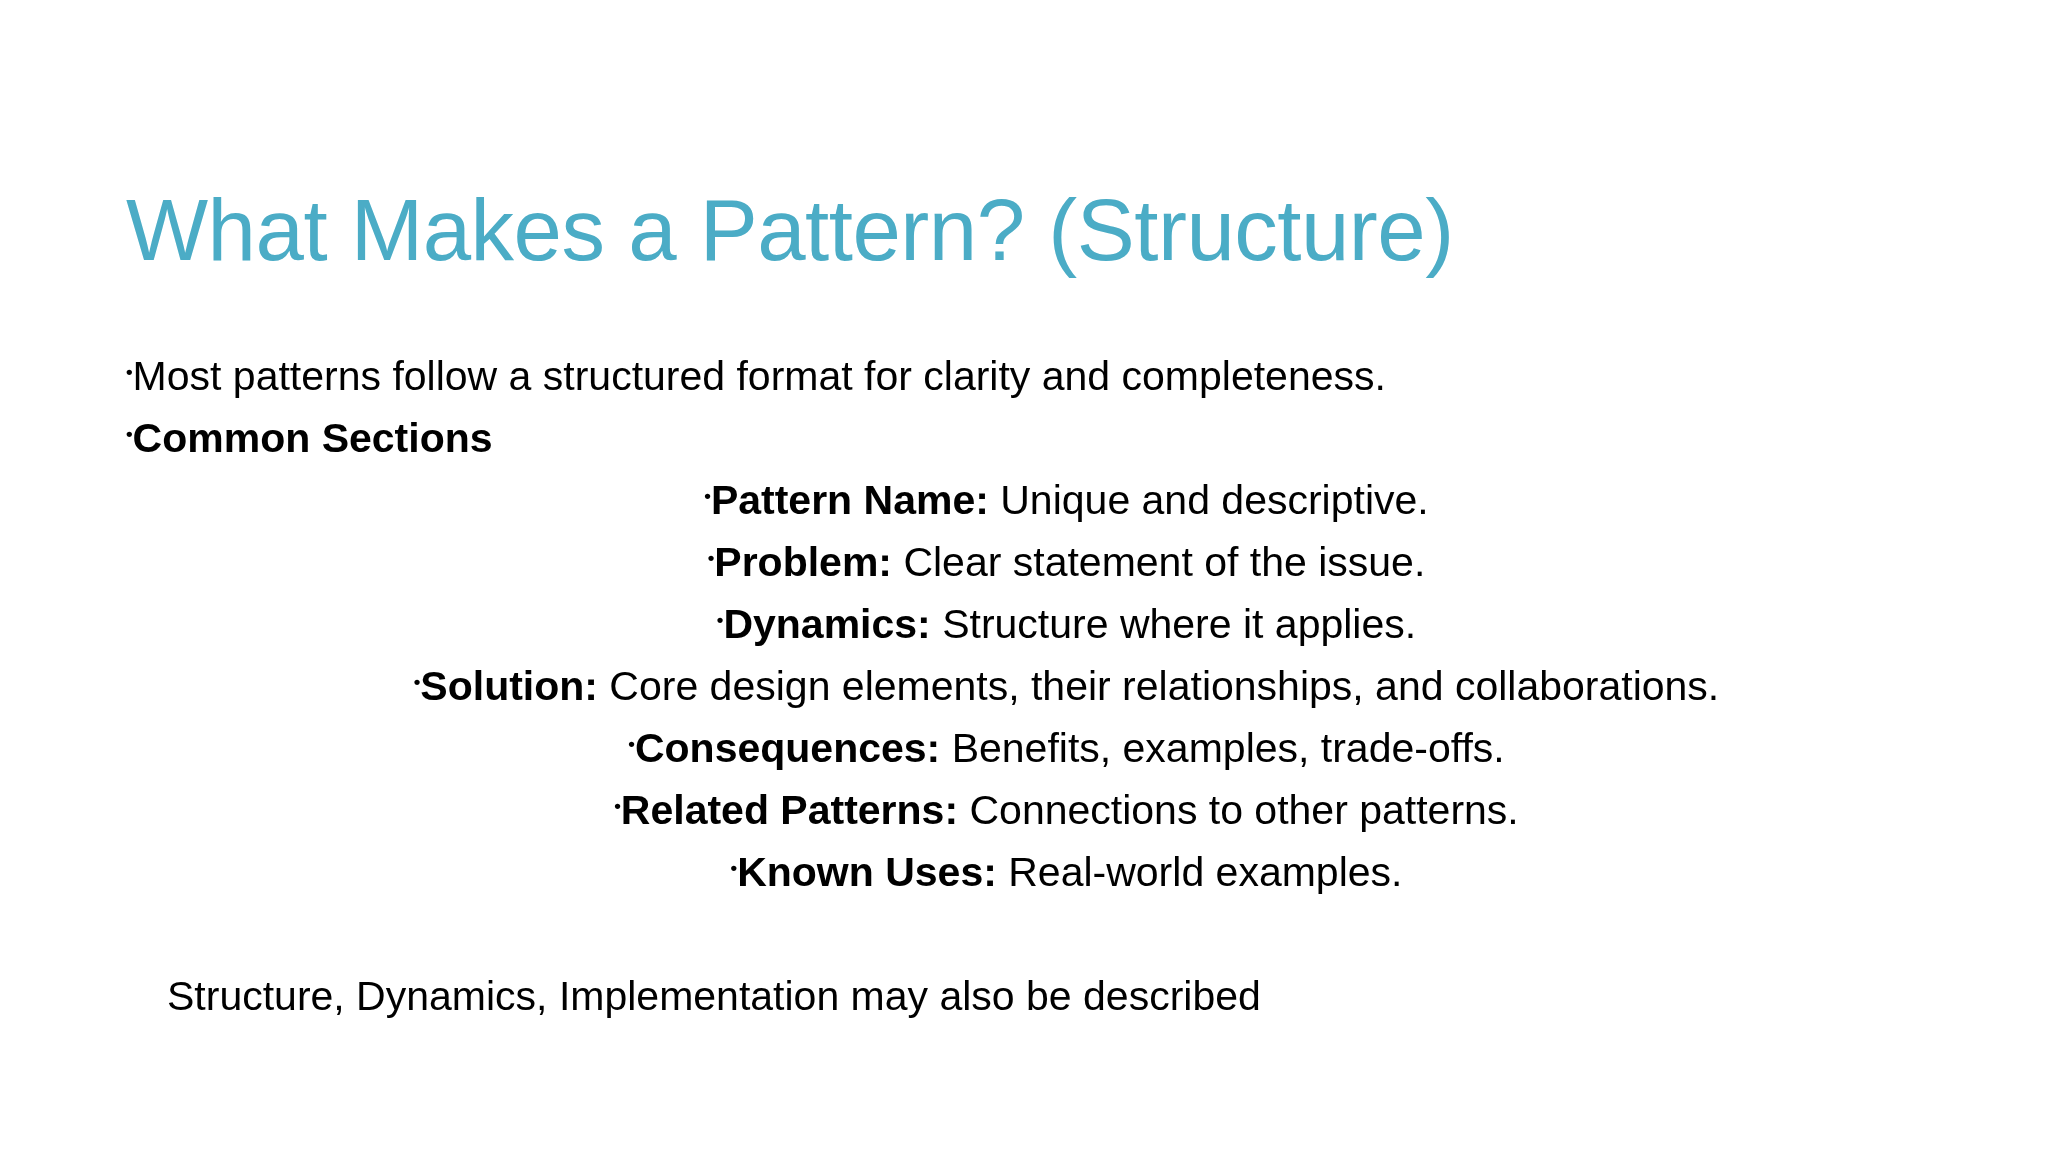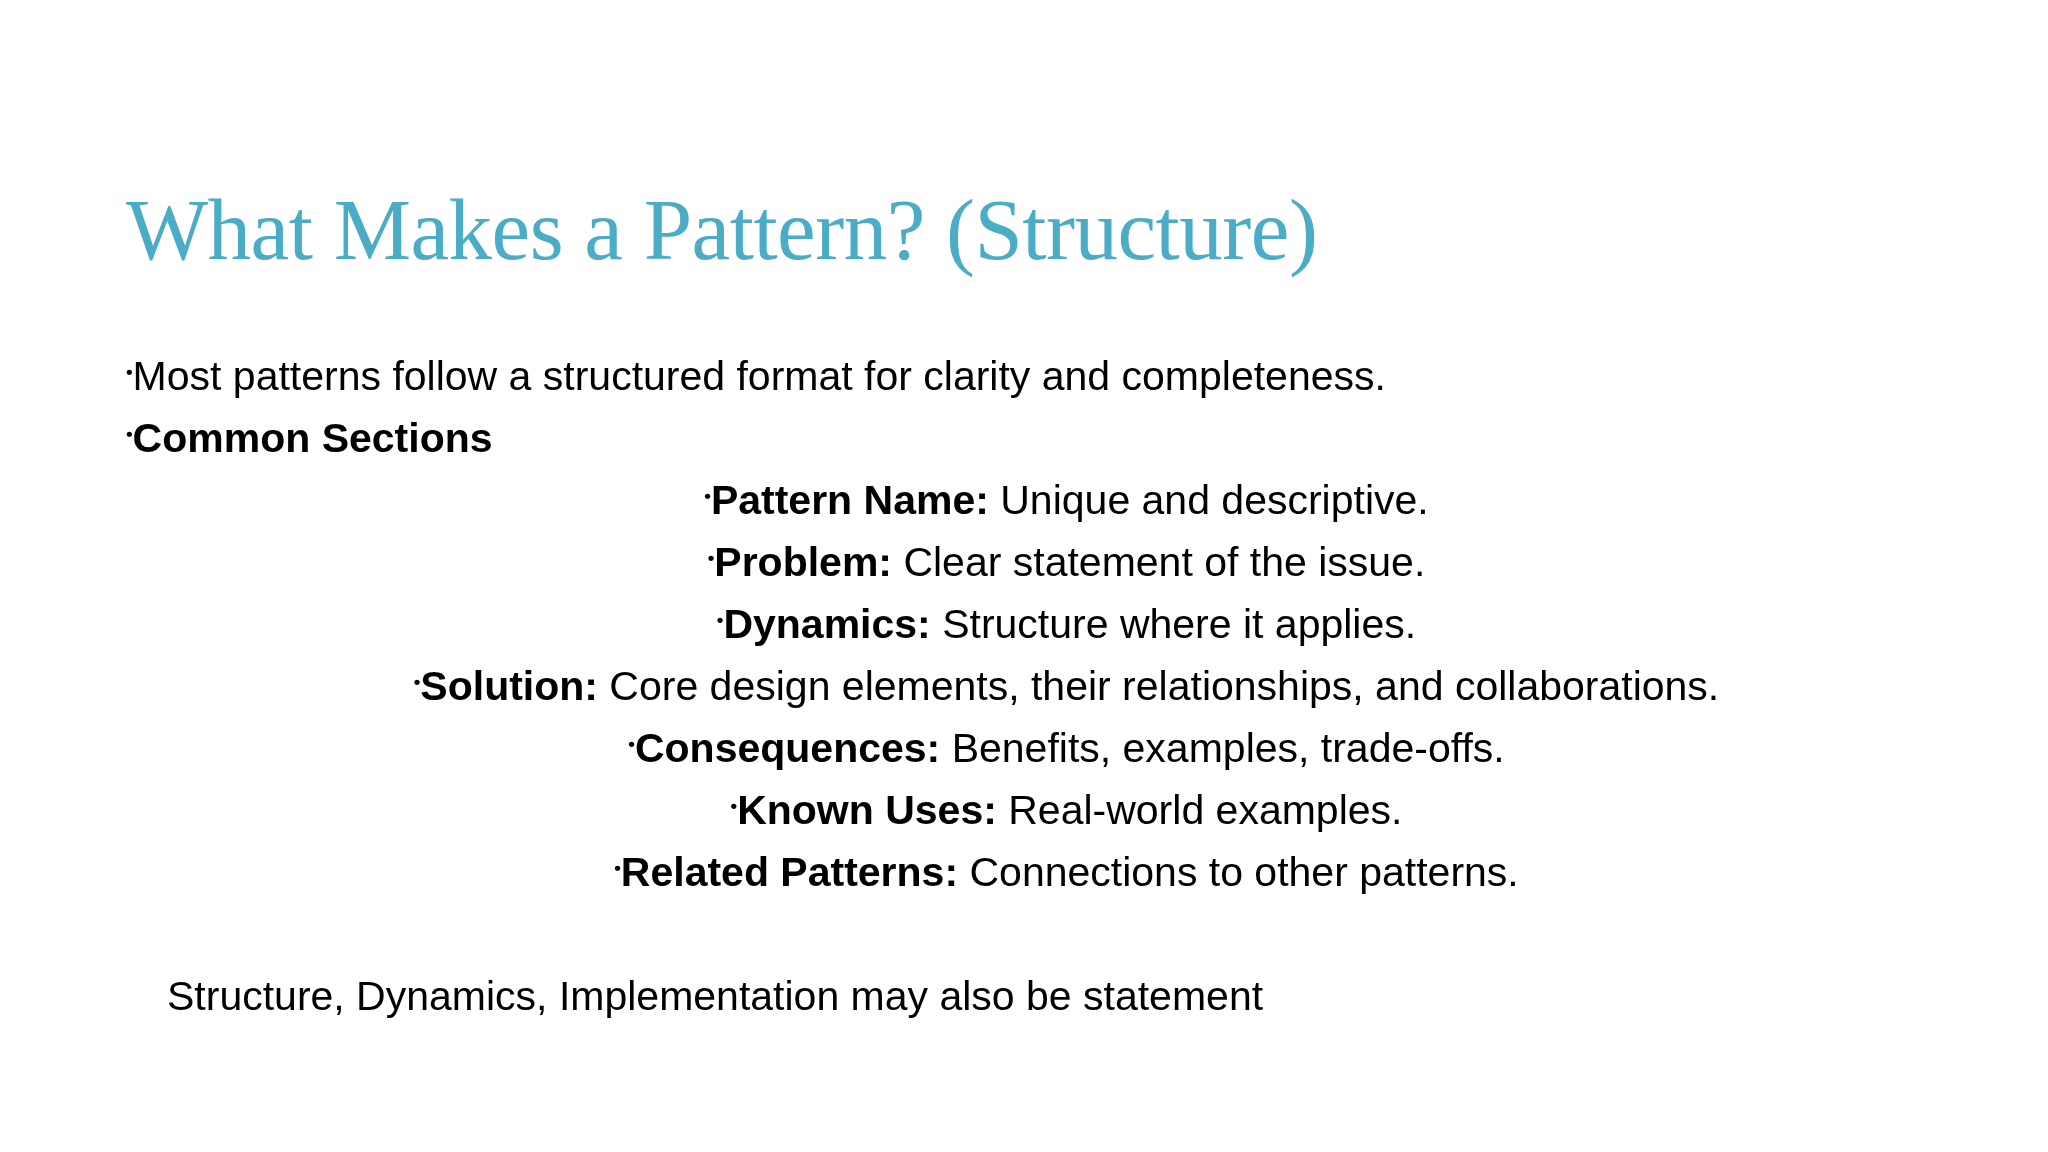--- a/index.html
+++ b/index.html
@@ -25,21 +25,21 @@
     box-sizing: border-box;
   }
 
   
   .slide-title {
     position: absolute;
     left: 126px;
     top: 128px;
     width: 1800px;
     color: #4BACC6;
-    font-family: Liberation Serif, serif;
+    font-family: Liberation Sans, sans-serif;
     font-size: 87px;
     font-weight: 400;
     line-height: 1.02;
     letter-spacing: -0.5px;
     white-space: nowrap;
   }
 
   
   .body-block {
     position: absolute;
@@ -115,22 +115,22 @@
     <div class="line lvl2"><span class="bullet"></span><span class="lbl">Pattern Name:</span><span class="txt"> Unique and descriptive.</span></div>
 
     <div class="line lvl2"><span class="bullet"></span><span class="lbl">Problem:</span><span class="txt"> Clear statement of the issue.</span></div>
 
     <div class="line lvl2"><span class="bullet"></span><span class="lbl">Dynamics:</span><span class="txt"> Structure where it applies.</span></div>
 
     <div class="line lvl2"><span class="bullet"></span><span class="lbl">Solution:</span><span class="txt"> Core design elements, their relationships, and collaborations.</span></div>
 
     <div class="line lvl2"><span class="bullet"></span><span class="lbl">Consequences:</span><span class="txt"> Benefits, examples, trade-offs.</span></div>
 
+    <div class="line lvl2"><span class="bullet"></span><span class="lbl">Related Patterns:</span><span class="txt"> Connections to other patterns.</span></div>
+
     <div class="line lvl2"><span class="bullet"></span><span class="lbl">Known Uses:</span><span class="txt"> Real-world examples.</span></div>
-
-    <div class="line lvl2"><span class="bullet"></span><span class="lbl">Related Patterns:</span><span class="txt"> Connections to other patterns.</span></div>
 
     <div class="spacer-line"></div>
 
-    <div class="line plain"><span class="txt">Structure, Dynamics, Implementation may also be statement</span></div>
+    <div class="line plain"><span class="txt">Structure, Dynamics, Implementation may also be described</span></div>
 
   </div>
 </div>
 
 </body></html>

